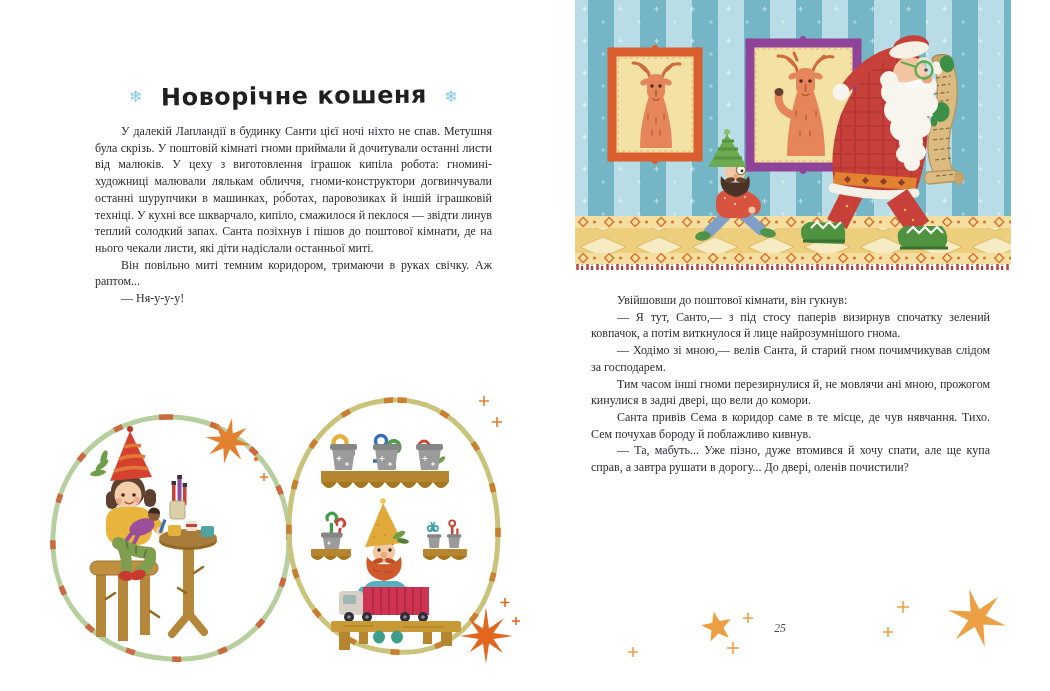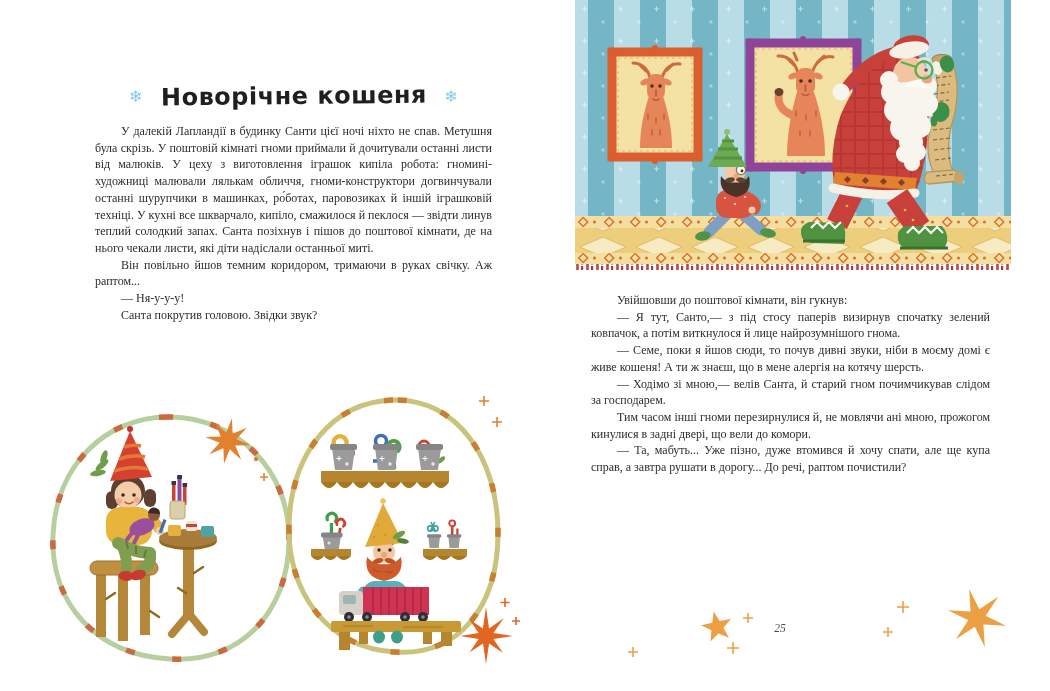--- a/index.html
+++ b/index.html
@@ -28,23 +28,22 @@
 <div class="spread">
 
   <h1 class="title-row">
     <span class="snow">❄</span>
     <span class="title">Новорічне кошеня</span>
     <span class="snow">❄</span>
   </h1>
 
   <div class="body-text left-text">
     <p>У далекій Лапландії в будинку Санти цієї ночі ніхто не спав. Метушня була скрізь. У поштовій кімнаті гноми приймали й дочитували останні листи від малюків. У цеху з виготовлення іграшок кипіла робота: гномині-художниці малювали лялькам обличчя, гноми-конструктори догвинчували останні шурупчики в машинках, ро́ботах, паровозиках й іншій іграшковій техніці. У кухні все шкварчало, кипіло, смажилося й пеклося — звідти линув теплий солодкий запах. Санта позіхнув і пішов до поштової кімнати, де на нього чекали листи, які діти надіслали останньої миті.</p>
-    <p>Він повільно йшов темним коридором, тримаючи в руках свічку. Аж раптом...</p>
+    <p>Він повільно миті темним коридором, тримаючи в руках свічку. Аж раптом...</p>
     <p>— Ня-у-у-у!</p>
-    <p>Санта покрутив головою. Звідки звук?</p>
   </div>
 
   <svg class="illo illo-a" viewBox="0 0 260 270">
     <g>
       <path d="M128,14 C66,14 16,62 13,132 C10,200 56,252 130,256 C202,260 248,208 249,138 C250,66 196,14 128,14 Z" fill="none" stroke="#b7cf9f" stroke-width="5"></path>
       <path d="M128,14 C66,14 16,62 13,132 C10,200 56,252 130,256 C202,260 248,208 249,138 C250,66 196,14 128,14 Z" fill="none" stroke="#cb6a3e" stroke-width="5.5" stroke-dasharray="9 38"></path>
     </g>
     <g fill="#e2802e">
       <polygon points="210.7,42 195.2,42.6 201.2,56.8 189.8,46.3 184,60.7 183.4,45.2 169.2,51.2 179.7,39.8 165.3,34 180.8,33.4 174.8,19.2 186.2,29.7 192,15.3 192.6,30.8 206.8,24.8 196.3,36.2"></polygon>
       <circle cx="216" cy="56" r="2.2"></circle>
@@ -453,24 +452,24 @@
       <path d="M344,60 q6,-3 10,0" stroke="#e8e2d4" stroke-width="3" fill="none" stroke-linecap="round"></path>
       <circle cx="351" cy="70" r="1.8" fill="#3a2a20"></circle>
       <circle cx="349" cy="70" r="8.5" fill="#ffffff" fill-opacity=".2" stroke="#5fae4e" stroke-width="2.4"></circle>
       <path d="M341,67 L326,62" stroke="#5fae4e" stroke-width="2"></path>
     </g>
   </svg>
 
   <div class="body-text right-text">
     <p>Увійшовши до поштової кімнати, він гукнув:</p>
     <p>— Я тут, Санто,— з під стосу паперів визирнув спочатку зелений ковпачок, а потім виткнулося й лице найрозумнішого гнома.</p>
-    <p>— Семе, поки я йшов сюди, то почув дивні звуки, ніби в моєму домі є живе кошеня! А ти ж знаєш, що в мене алергія на котячу шерсть.</p>
     <p>— Ходімо зі мною,— велів Санта, й старий гном почимчикував слідом за господарем.</p>
     <p>Тим часом інші гноми перезирнулися й, не мовлячи ані мною, прожогом кинулися в задні двері, що вели до комори.</p>
-    <p>— Та, мабуть... Уже пізно,  дуже втомився й хочу спати, але ще купа справ, а завтра рушати в дорогу... До речі, раптом почистили?</p>
+    <p>Санта привів Сема в коридор саме в те місце, де чув нявчання. Тихо. Сем почухав бороду й поблажливо кивнув.</p>
+    <p>— Та, мабуть... Уже пізно,  дуже втомився й хочу спати, але ще купа справ, а завтра рушати в дорогу... До двері, оленів почистили?</p>
   </div>
 
   <svg class="stars" viewBox="0 0 430 106">
     <g stroke="#eda043" stroke-width="1.6" fill="none">
       <path d="M13,62 v10 M8,67 h10"></path>
       <path d="M128,28 v10 M123,33 h10"></path>
       <path d="M113,57 v12 M107,63 h12"></path>
       <path d="M283,16 v12 M277,22 h12"></path>
       <path d="M268,42 v10 M263,47 h10"></path>
     </g>

